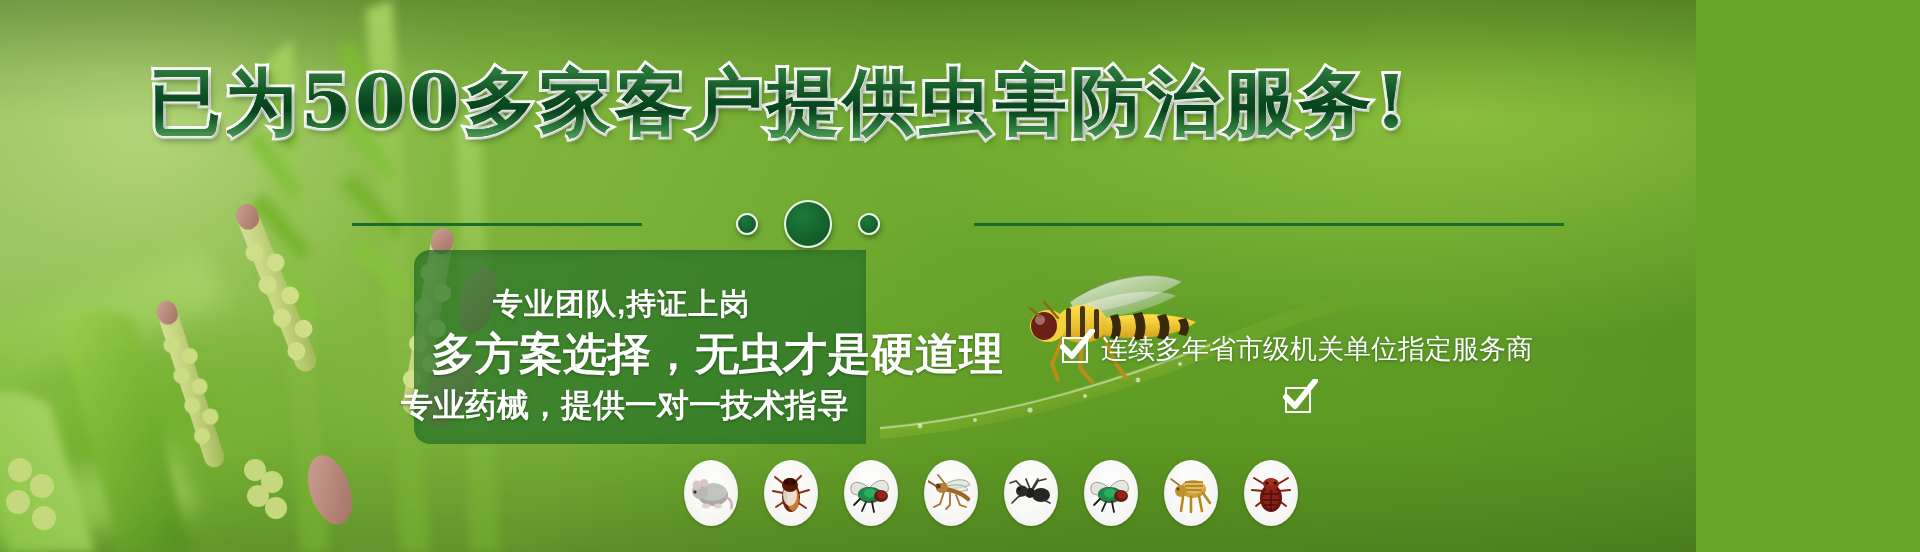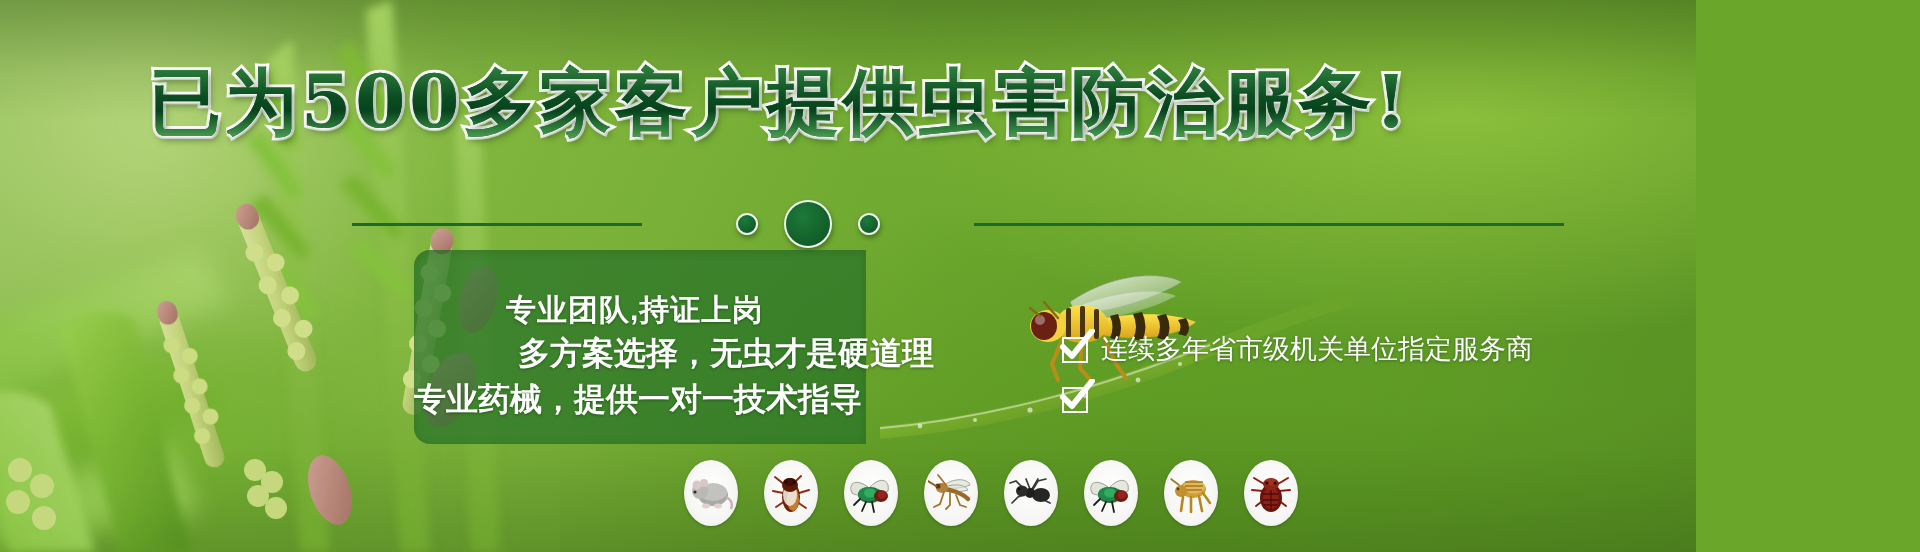--- a/index.html
+++ b/index.html
@@ -118,43 +118,43 @@
   .panel {
     position:absolute;
     left:414px; top:250px;
     width:452px; height:194px;
     background:rgba(39,114,40,.72);
     border-radius:16px 0 0 16px;
     box-shadow:0 2px 10px rgba(20,50,12,.18) inset;
   }
   .panel-lines {
     position:absolute;
-    left:414px; top:250px;
+    left:401px; top:250px;
     width:520px; height:194px;
     padding:16px 0 0 0;
     display:flex; flex-direction:column; justify-content:center;
     gap:10px;
   }
   .pl {
     color:#ffffff;
     font-weight:700;
     white-space:nowrap;
     text-shadow:0 1px 3px rgba(16,48,10,.5);
     font-size:31px;
     line-height:1.1;
   }
   .pl-1 { margin-left:92px; font-size:30px; letter-spacing:1px; }
-  .pl-2 { margin-left:24px; font-size:32px; letter-spacing:0px;text-align:right; }
+  .pl-2 { margin-left:30px; font-size:44px; letter-spacing:0px;text-align:right; }
   .pl-3 { font-size:32px; letter-spacing:0px; }
 
   
   .checklist {
     position:absolute;
     left:1062px; top:336px;
-    display:flex; flex-direction:column; gap:24px;
+    display:flex; flex-direction:column; gap:24px;align-items:center;
   }
   .check-item {
     display:flex; align-items:center; gap:13px;
     color:#ffffff;
     font-size:27px;
     line-height:1;
     white-space:nowrap;
     text-shadow:0 1px 3px rgba(16,48,10,.45);
   }
   .check-box {

